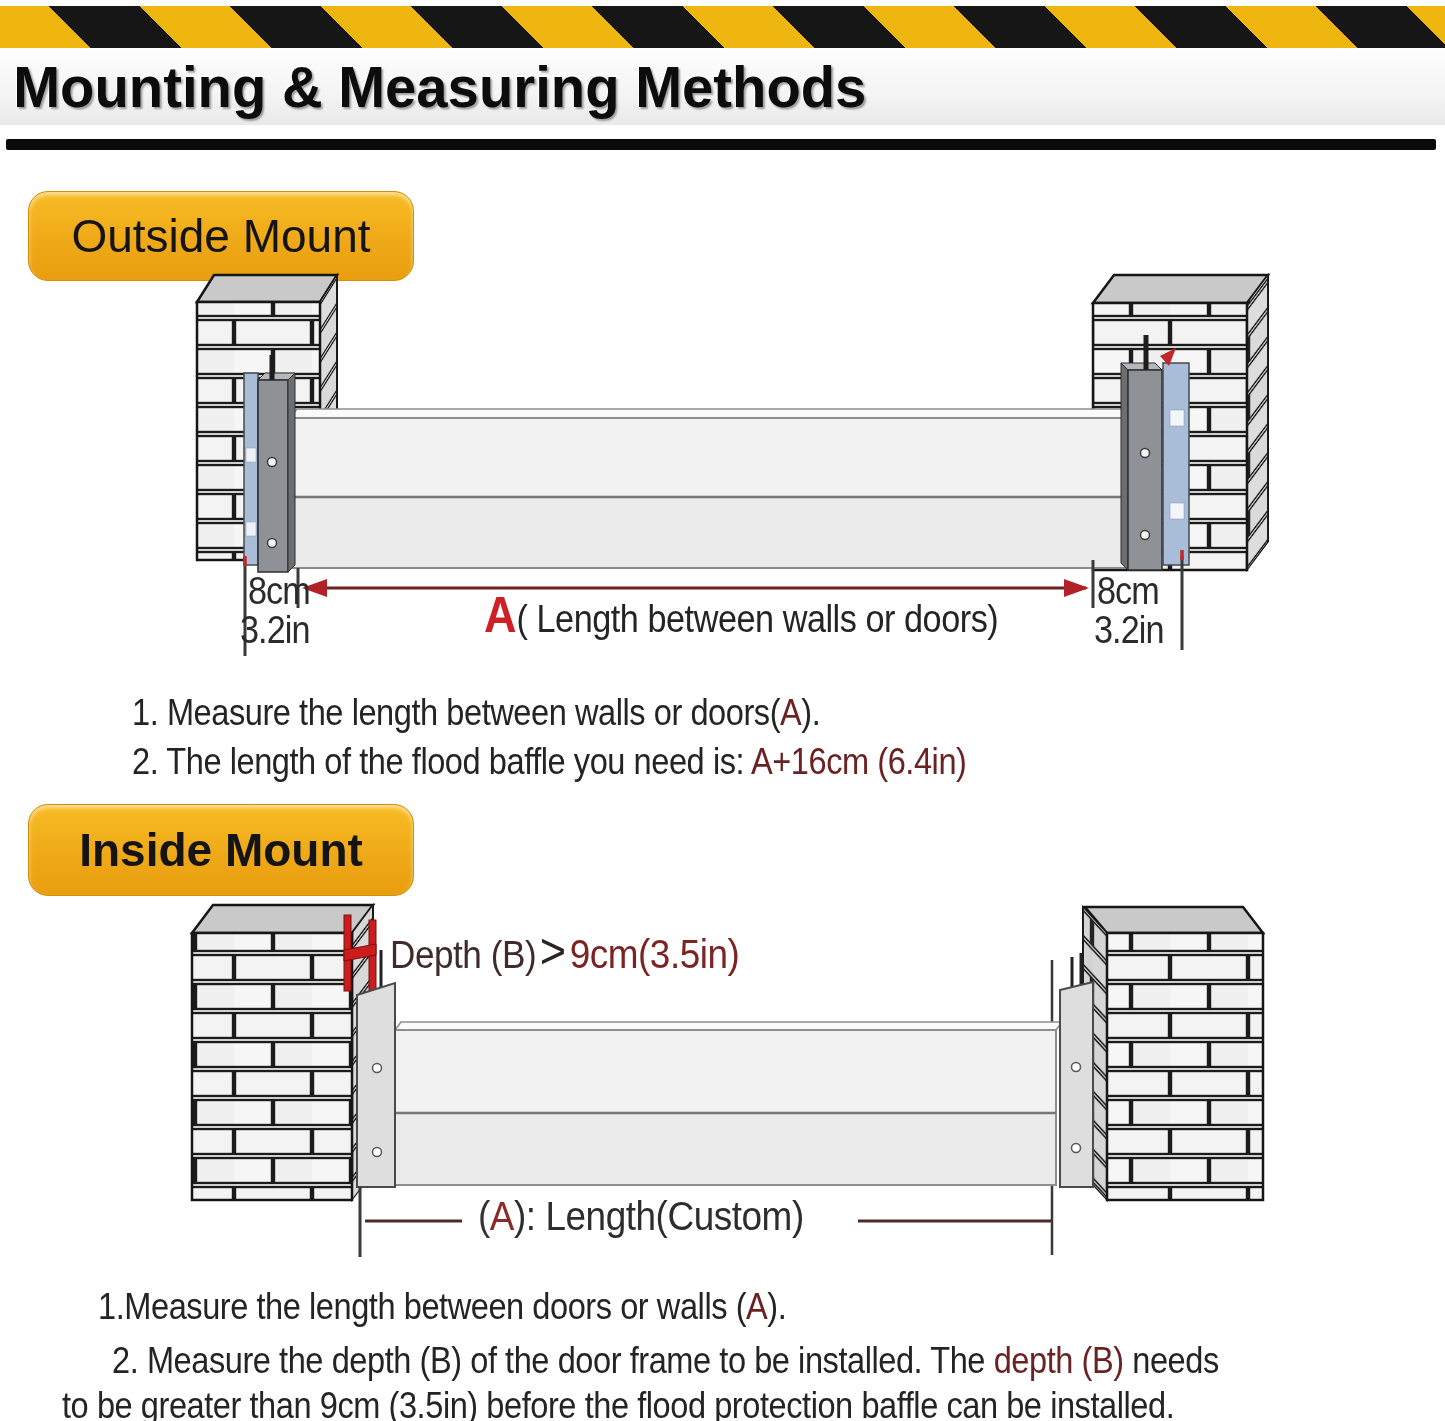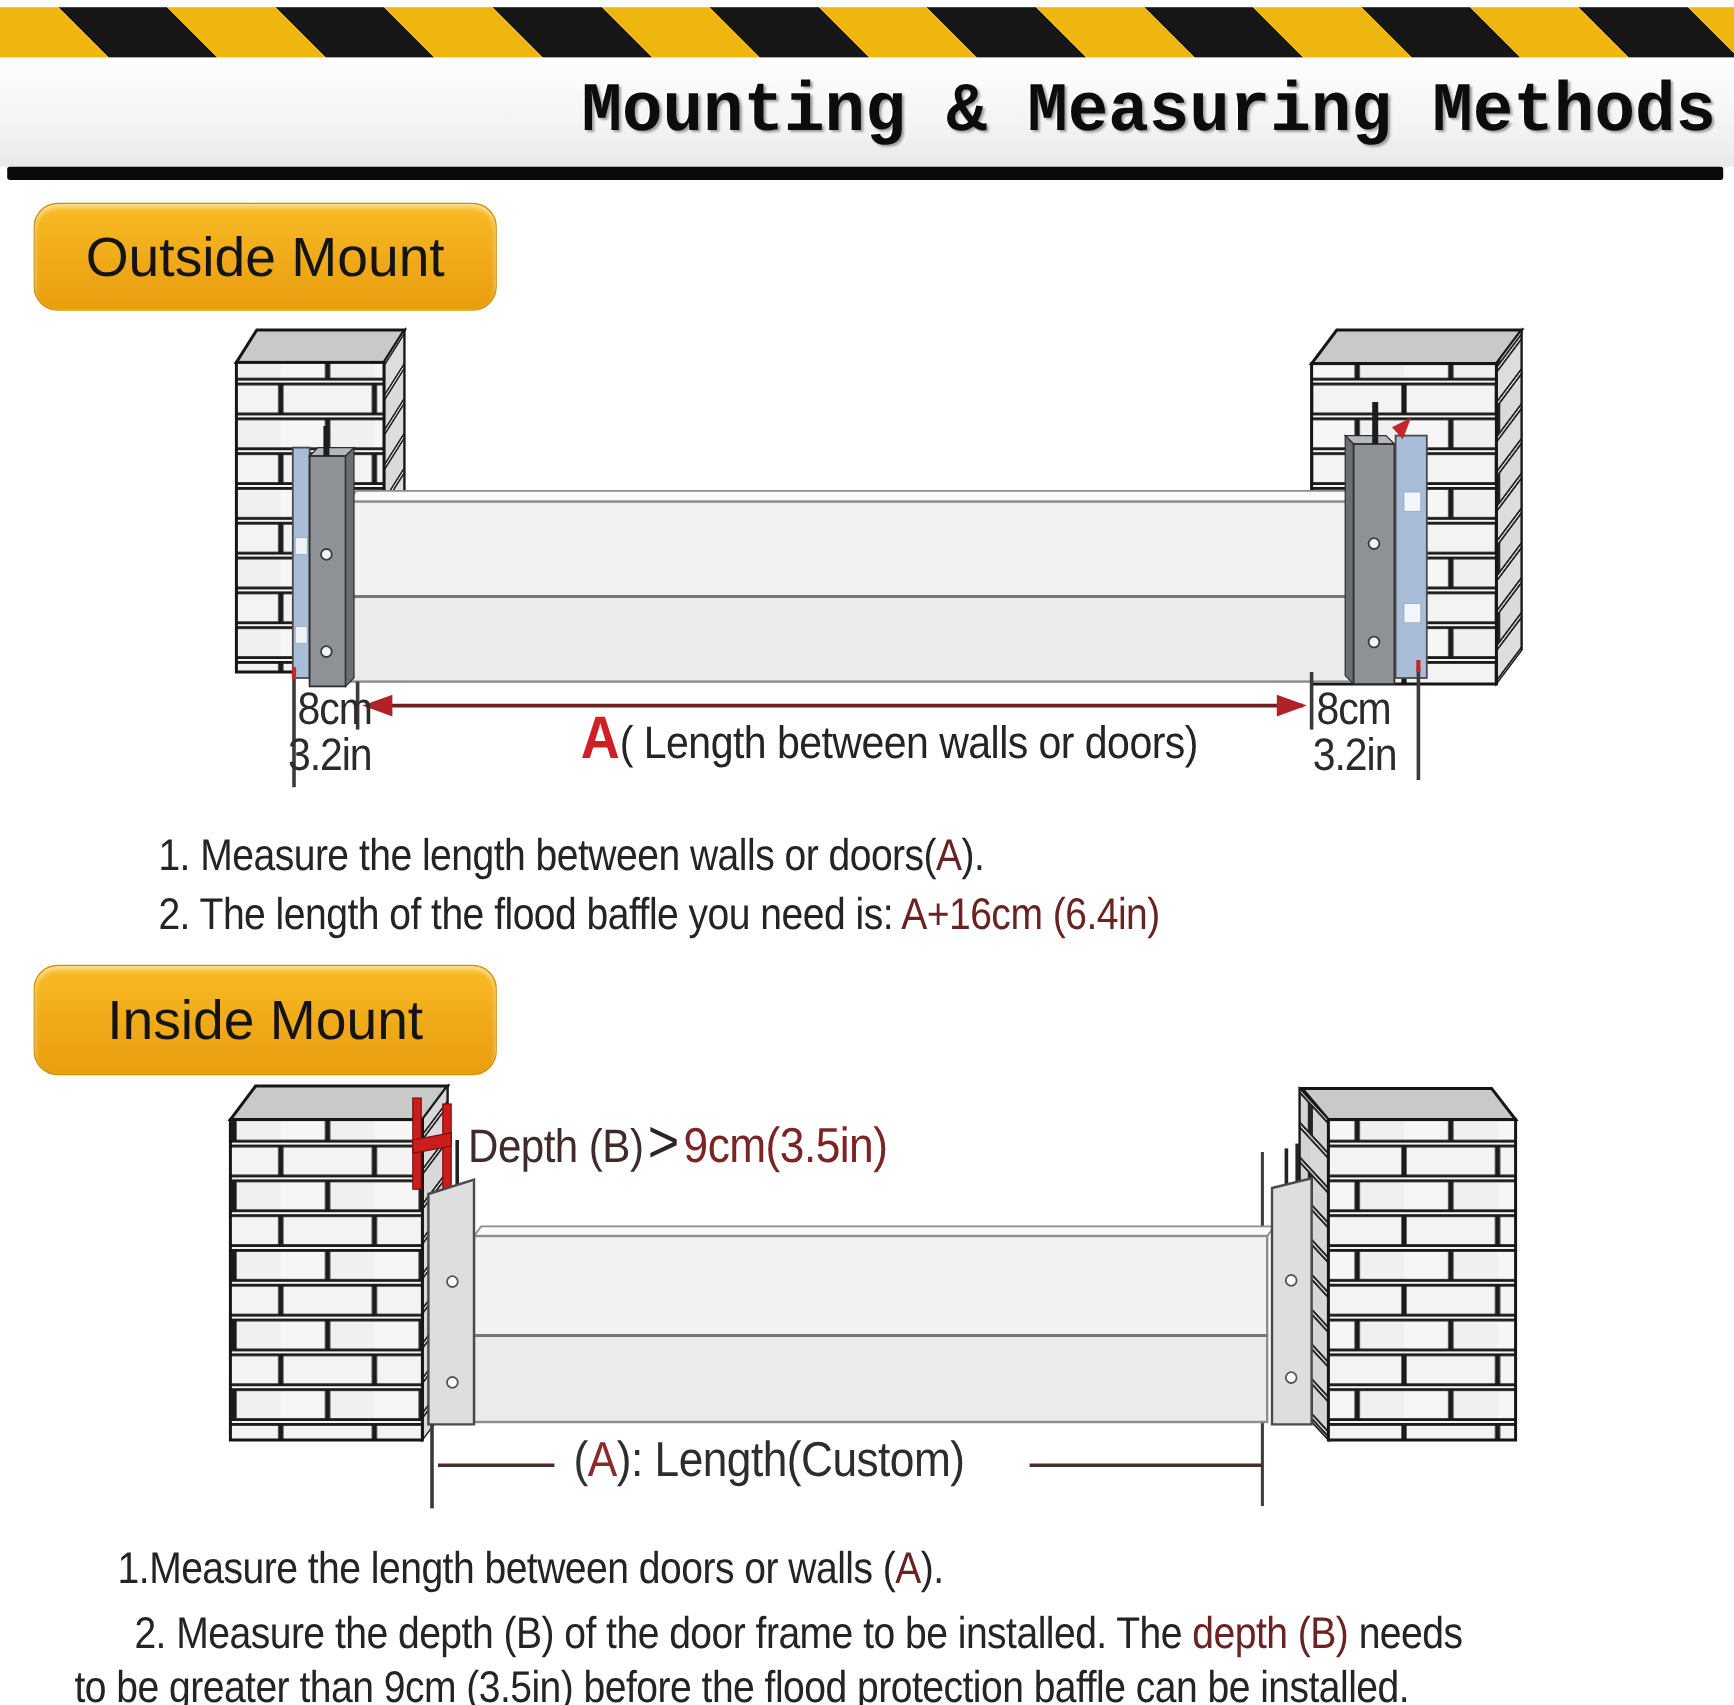--- a/index.html
+++ b/index.html
@@ -6,42 +6,42 @@
   body{
     width:1445px;height:1421px;position:relative;background:#ffffff;
     font-family:"Liberation Sans",sans-serif;overflow:hidden;
   }
   
   .hazard{
     position:absolute;top:6px;left:0;width:1445px;height:42px;
     background:repeating-linear-gradient(45deg,#efb60f 0 64px,#161616 64px 128px);
   }
   .title-band{
-    position:absolute;top:48px;left:0;width:1445px;height:91px;
+    position:absolute;top:48px;left:0;width:1445px;height:77px;
     background:linear-gradient(180deg,#fefefe 0%,#f4f4f4 60%,#e9e9e9 100%);
-    display:flex;align-items:center;justify-content:flex-end;font-family:Liberation Mono, monospace;
+    display:flex;align-items:center;justify-content:flex-start;
   }
   .title{
     font-size:58px;font-weight:700;color:#0c0c0c;letter-spacing:0px;
     transform:scaleX(.97);text-shadow:2px 2px 2px rgba(0,0,0,.35), -1px -1px 0 #ffffff;
     white-space:nowrap;
   }
   .title-underline{
     position:absolute;top:139px;left:6px;width:1430px;height:11px;background:#0a0a0a;border-radius:2px;
   }
   
   .badge{
     position:absolute;left:28px;width:384px;height:88px;border-radius:20px;
     background:linear-gradient(180deg,#f8bc25 0%,#efa918 55%,#e99e0f 100%);
     border:1px solid #d28f06;box-shadow:inset 0 3px 4px rgba(255,255,255,.55), 0 0 0 3px rgba(255,255,255,.65);
     display:flex;align-items:center;justify-content:center;
     font-size:46px;color:#141414;white-space:nowrap;
   }
-  #badge-outside{top:169px;}
-  #badge-inside{top:804px;height:90px;}
+  #badge-outside{top:191px;}
+  #badge-inside{top:804px;height:90px;font-weight:bold;}
   
   .diagram{position:absolute;left:0;width:1356px;}
   #diagram1{top:260px;height:405px;}
   #diagram2{top:895px;height:400px;}
   .diagram svg{position:absolute;left:0;top:0;}
   .overlay{position:absolute;white-space:nowrap;transform-origin:0 0;}
   .meas{font-size:38px;line-height:38px;color:#2b2b2b;transform:scaleX(.9);letter-spacing:-1px;}
   .a-label{display:flex;align-items:baseline;transform:scaleX(.9);}
   .a-label .big-a{font-size:50px;font-weight:700;color:#d11f26;line-height:50px;}
   .a-label .rest{font-size:38px;color:#242424;line-height:44px;letter-spacing:-0.5px;}

